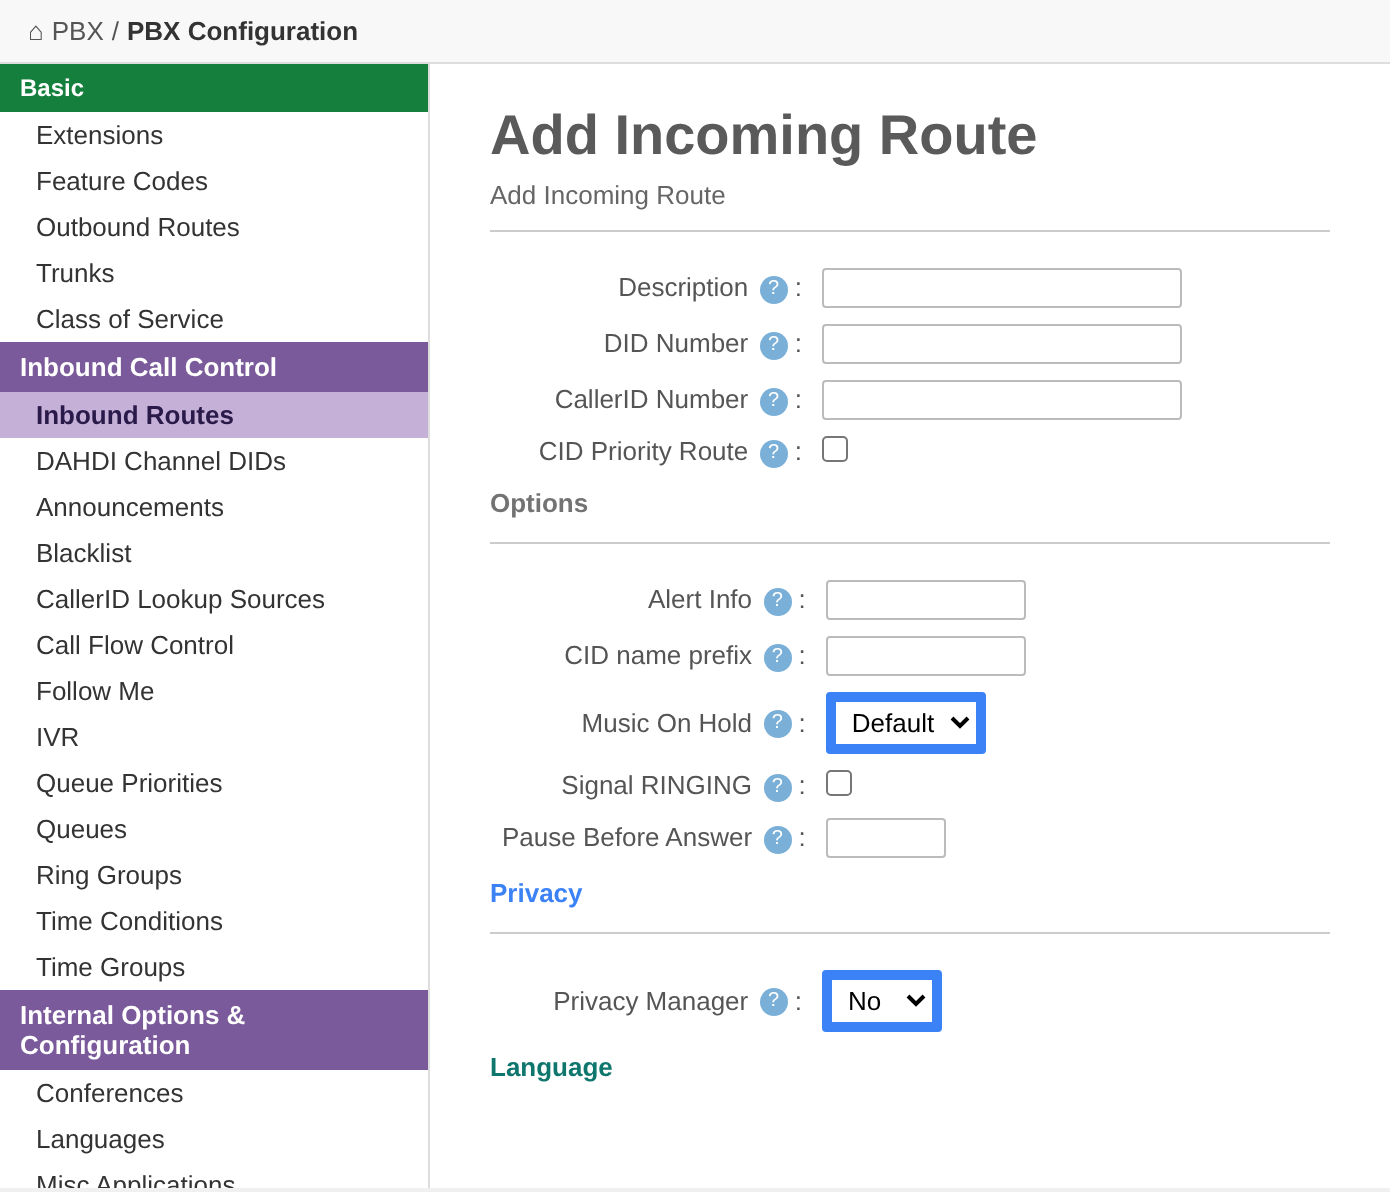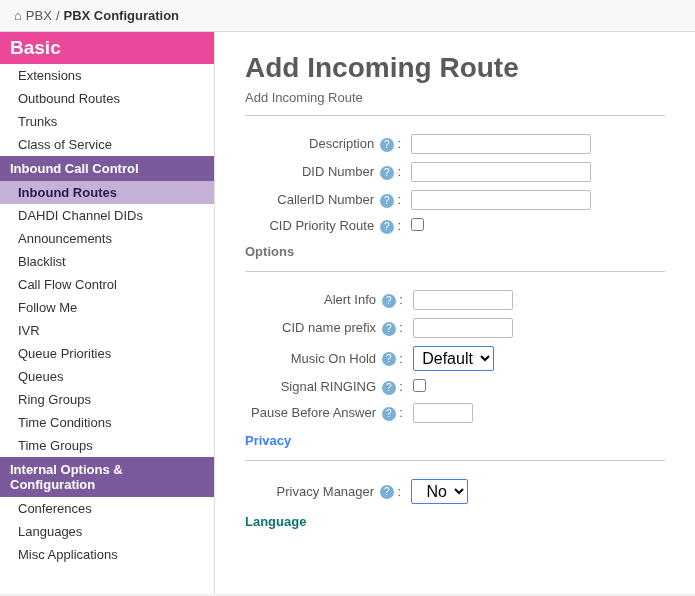--- a/index.html
+++ b/index.html
@@ -26,25 +26,25 @@
     .sidebar {
       width: 215px;
       min-width: 215px;
       background: #fff;
       border-right: 1px solid #ddd;
       overflow-y: auto;
       font-size: 13px;
     }
     
     .sidebar-group-header {
-      background: #ec4899;
+      background: #15803d;
       color: #fff;
       padding: 5px 10px;
       font-weight: bold;
-      font-size: 19px;
+      font-size: 12px;
     }
     
     .sidebar-item {
       padding: 4px 10px 4px 18px;
       color: #333;
       cursor: pointer;
       border-bottom: none;
     }
     .sidebar-item.active {
       background: #c5b0d8;
@@ -129,26 +129,25 @@
       font-size: 12px;
       color: #333;
       background: #fff;
       border-radius: 2px;
     }
     input[type="text"].wide { width: 180px; }
     input[type="text"].medium { width: 100px; }
     input[type="text"].narrow { width: 60px; }
     
     select {
-      border: 1px solid #3b82f6;
+      border: 5px solid #3b82f6;
       padding: 2px 4px;
-      font-size: 16px;
+      font-size: 13px;
       background: #fff;
       border-radius: 2px;
-      text-align: right;
     }
     
     .options-label {
       color: #737373;
       font-size: 13px;
       font-weight: bold;
       padding: 6px 0 2px 0;
     }
     
     .privacy-label {
@@ -174,29 +173,31 @@
   <span>/</span>
   <span class="current">PBX Configuration</span>
 </div>
 
 <div class="layout">
 
   <div class="sidebar">
 
     <div class="sidebar-group-header">Basic</div>
     <div class="sidebar-item">Extensions</div>
+    <div class="sidebar-item">Feature Codes</div>
     <div class="sidebar-item">Outbound Routes</div>
     <div class="sidebar-item">Trunks</div>
     <div class="sidebar-item">Class of Service</div>
 
     <div class="sidebar-subgroup-header">Inbound Call Control</div>
     <div class="sidebar-item active">Inbound Routes</div>
     <div class="sidebar-item">DAHDI Channel DIDs</div>
     <div class="sidebar-item">Announcements</div>
     <div class="sidebar-item">Blacklist</div>
+    <div class="sidebar-item">CallerID Lookup Sources</div>
     <div class="sidebar-item">Call Flow Control</div>
     <div class="sidebar-item">Follow Me</div>
     <div class="sidebar-item">IVR</div>
     <div class="sidebar-item">Queue Priorities</div>
     <div class="sidebar-item">Queues</div>
     <div class="sidebar-item">Ring Groups</div>
     <div class="sidebar-item">Time Conditions</div>
     <div class="sidebar-item">Time Groups</div>
 
     <div class="sidebar-subgroup-header">Internal Options &amp;<br>Configuration</div>

